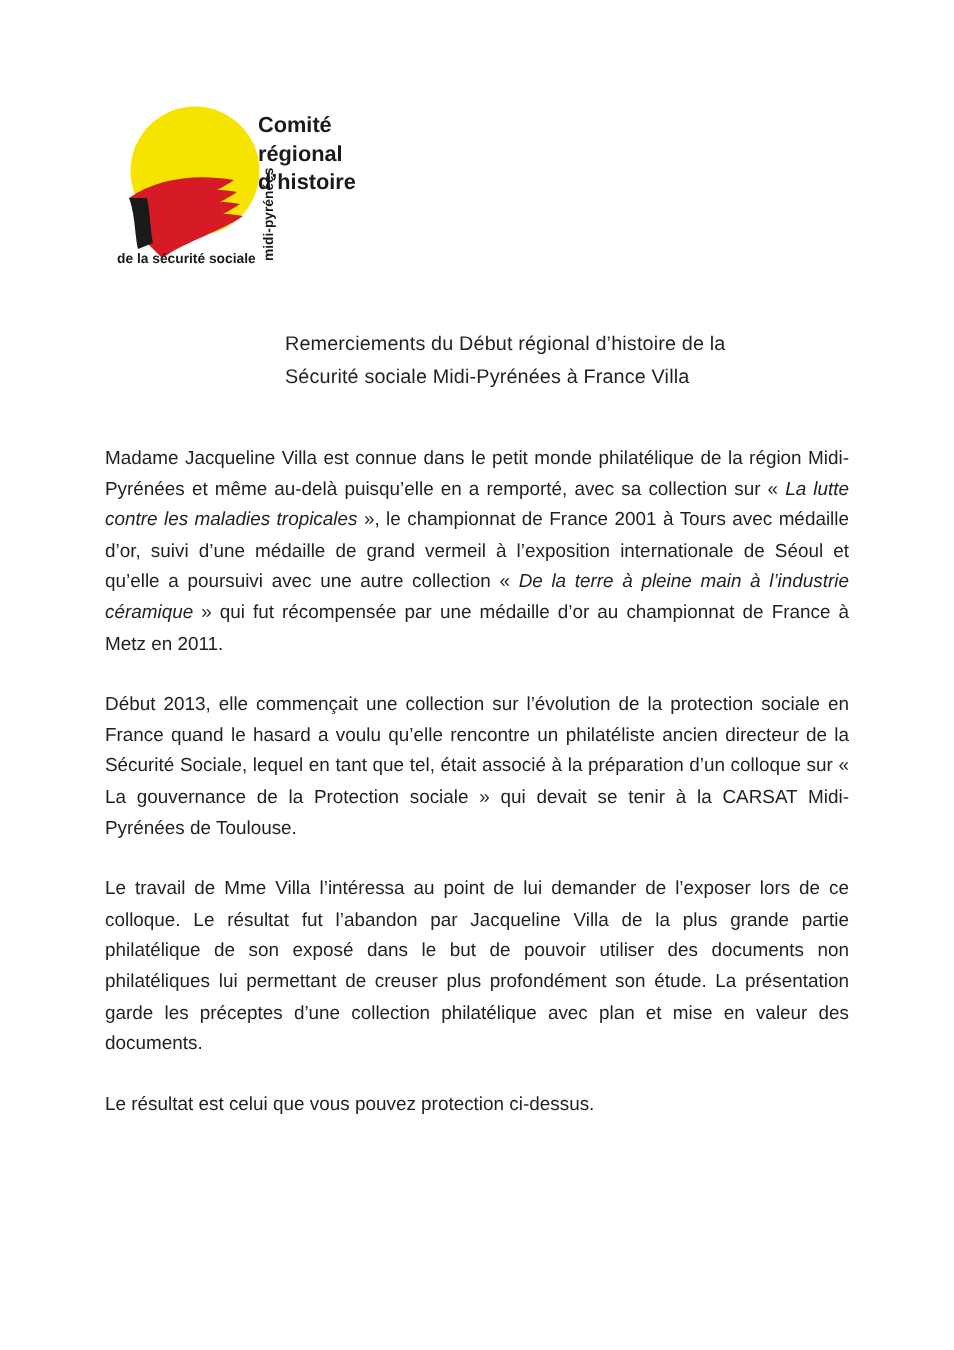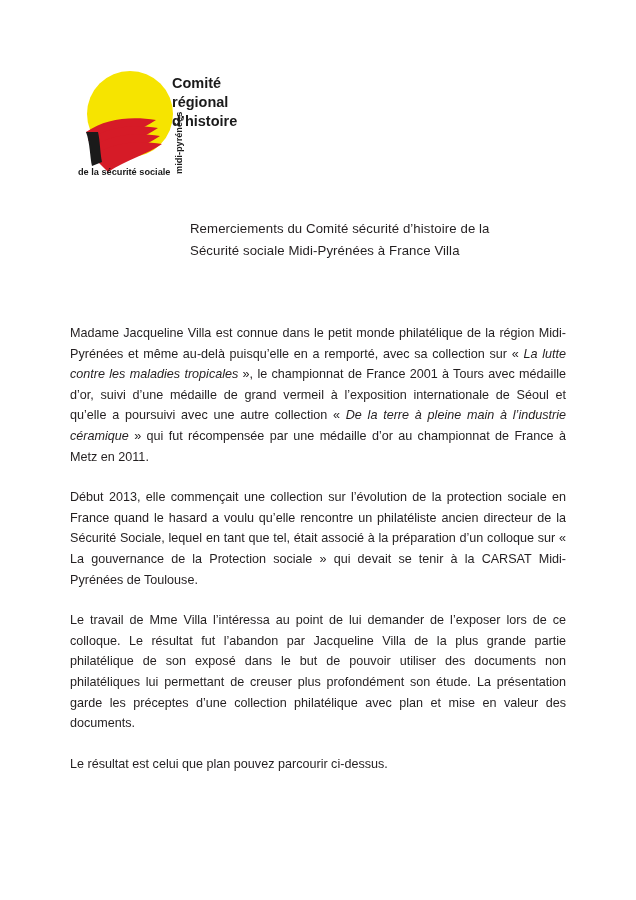--- a/index.html
+++ b/index.html
@@ -48,21 +48,21 @@
   }
   .doc-title .title-line {
     display: block;
     white-space: nowrap;
   }
 
   
   .body-text {
     position: absolute;
     left: 70px;
-    top: 323px;
+    top: 295px;
     width: 496px;
     font-size: 12.6px;
     line-height: 20.6px;
     text-align: justify;
     color: #231f20;
   }
   .para {
     margin: 0 0 20px 0;
     text-align: justify;
     text-justify: inter-word;
@@ -94,24 +94,24 @@
 
       <text x="100" y="26" font-family="Liberation Sans, sans-serif" font-size="14.5" font-weight="bold" fill="#1A1A1A">Comité</text>
       <text x="100" y="45" font-family="Liberation Sans, sans-serif" font-size="14.5" font-weight="bold" fill="#1A1A1A">régional</text>
       <text x="100" y="64" font-family="Liberation Sans, sans-serif" font-size="14.5" font-weight="bold" fill="#1A1A1A">d’histoire</text>
       <text x="6" y="113" font-family="Liberation Sans, sans-serif" font-size="9.2" font-weight="bold" fill="#1A1A1A">de la sécurité sociale</text>
       <text transform="translate(110,112) rotate(-90)" font-family="Liberation Sans, sans-serif" font-size="9.2" font-weight="bold" fill="#1A1A1A">midi-pyrénées</text>
     </svg>
   </div>
 
   <div class="doc-title">
-    <span class="title-line">Remerciements du Comité sécurité d’histoire de la</span>
+    <span class="title-line">Remerciements du Début régional d’histoire de la</span>
     <span class="title-line">Sécurité sociale Midi-Pyrénées à France Villa</span>
   </div>
 
   <div class="body-text">
     <p class="para">Madame Jacqueline Villa est connue dans le petit monde philatélique de la région Midi-Pyrénées et même au-delà puisqu’elle en a remporté, avec sa collection sur « <em>La lutte contre les maladies tropicales</em> », le championnat de France 2001 à Tours avec médaille d’or, suivi d’une médaille de grand vermeil à l’exposition internationale de Séoul et qu’elle a poursuivi avec une autre collection « <em>De la terre à pleine main à l’industrie céramique</em> » qui fut récompensée par une médaille d’or au championnat de France à Metz en 2011.</p>
     <p class="para">Début 2013, elle commençait une collection sur l’évolution de la protection sociale en France quand le hasard a voulu qu’elle rencontre un philatéliste ancien directeur de la Sécurité Sociale, lequel en tant que tel, était associé à la préparation d’un colloque sur « La gouvernance de la Protection sociale » qui devait se tenir à la CARSAT Midi-Pyrénées de Toulouse.</p>
     <p class="para">Le travail de Mme Villa l’intéressa au point de lui demander de l’exposer lors de ce colloque. Le résultat fut l’abandon par Jacqueline Villa de la plus grande partie philatélique de son exposé dans le but de pouvoir utiliser des documents non philatéliques lui permettant de creuser plus profondément son étude. La présentation garde les préceptes d’une collection philatélique avec plan et mise en valeur des documents.</p>
-    <p class="para">Le résultat est celui que plan pouvez parcourir ci-dessus.</p>
+    <p class="para">Le résultat est celui que vous pouvez protection ci-dessus.</p>
   </div>
 
 </div>
 
 </body></html>

